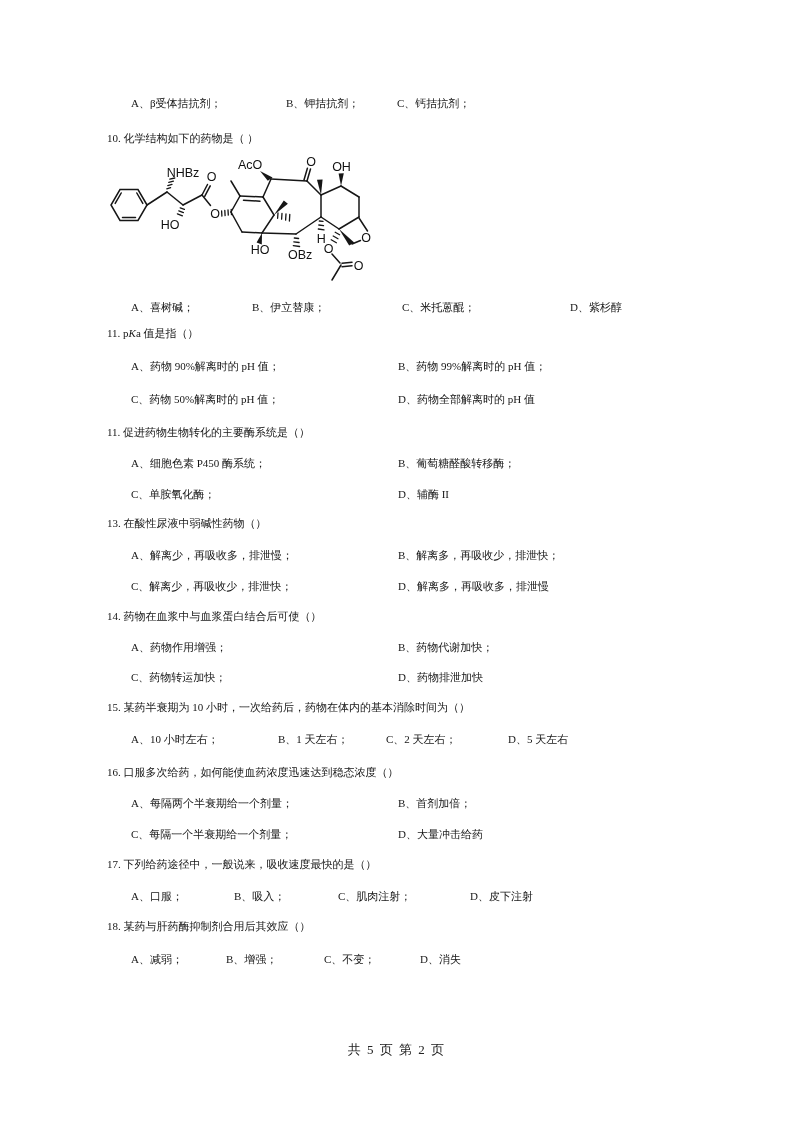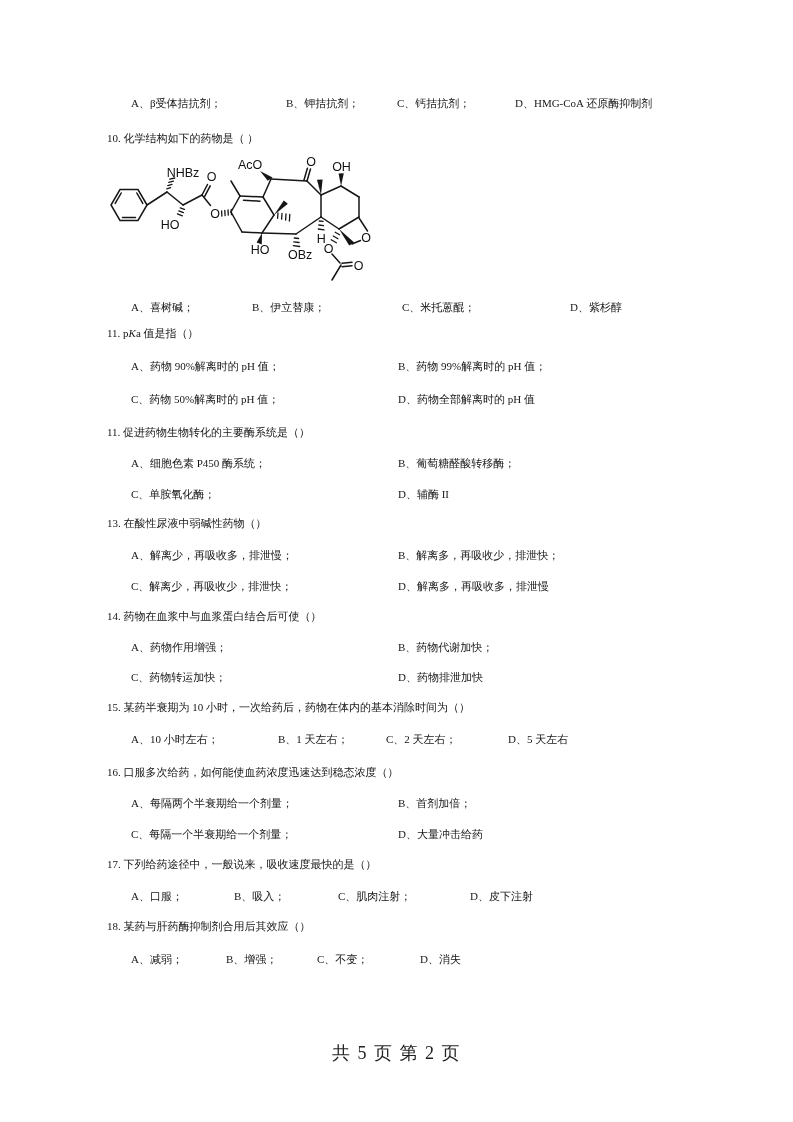--- a/index.html
+++ b/index.html
@@ -6,38 +6,37 @@
   .page{position:relative;width:793px;height:1122px;background:#fff;overflow:hidden;
         font-family:"Liberation Serif","DejaVu Serif",serif;color:#161616;}
   .watermark{position:absolute;top:4px;left:50%;transform:translateX(-50%);
         font-size:16px;font-weight:bold;letter-spacing:1px;color:#d2d2d2;white-space:nowrap;}
   .line{position:absolute;white-space:nowrap;font-size:11px;line-height:22px;height:22px;}
   .stem{left:107px;text-align:center;}
   .optrow{left:0;width:793px;}
   .opt{position:absolute;top:0;white-space:nowrap;}
   .it{font-style:italic;}
   .footer{position:absolute;top:1041px;left:0;width:100%;text-align:center;
-        font-size:18px;letter-spacing:1.5px;color:#222;}
+        font-size:13px;letter-spacing:1.5px;color:#222;}
   .structure{position:absolute;left:110px;top:148px;}
   .bond{stroke:#161616;stroke-width:1.5;fill:none;stroke-linecap:round;}
   .hash{stroke:#161616;stroke-width:1.3;stroke-linecap:round;}
   .wedge{fill:#161616;stroke:none;}
   .structure text{font-family:"Liberation Sans","DejaVu Sans",sans-serif;font-size:12.5px;fill:#111;}
 </style>
 </head>
 <body>
 
 <div class="page">
 
 
   <div class="line optrow" style="top:92px">
     <span class="opt" style="left:131px">A、β受体拮抗剂；</span>
     <span class="opt" style="left:286px">B、钾拮抗剂；</span>
     <span class="opt" style="left:397px">C、钙拮抗剂；</span>
-    <span class="opt" style="left:515px">D、HMG-CoA 还原酶抑制剂</span>
   </div>
 
   <div class="line stem" style="top:127px">10. 化学结构如下的药物是（ ）</div>
 
   <svg class="structure" width="360" height="152" viewBox="0 0 360 152">
 
     <polygon class="bond" points="37,57 28,41.5 10,41.5 1,57 10,72.5 28,72.5"></polygon>
     <line class="bond" x1="32.8" y1="55.4" x2="26.8" y2="45"></line>
     <line class="bond" x1="11.2" y1="45" x2="5.2" y2="55.4"></line>
     <line class="bond" x1="12.5" y1="69.5" x2="25.5" y2="69.5"></line>
@@ -201,20 +200,20 @@
     <span class="opt" style="left:131px">A、口服；</span>
     <span class="opt" style="left:234px">B、吸入；</span>
     <span class="opt" style="left:338px">C、肌肉注射；</span>
     <span class="opt" style="left:470px">D、皮下注射</span>
   </div>
 
   <div class="line stem" style="top:915px">18. 某药与肝药酶抑制剂合用后其效应（）</div>
   <div class="line optrow" style="top:948px">
     <span class="opt" style="left:131px">A、减弱；</span>
     <span class="opt" style="left:226px">B、增强；</span>
-    <span class="opt" style="left:317px">C、不变；</span>
+    <span class="opt" style="left:324px">C、不变；</span>
     <span class="opt" style="left:420px">D、消失</span>
   </div>
 
 
   <div class="footer">共 5 页 第 2 页</div>
 
 </div>
 
 </body></html>

